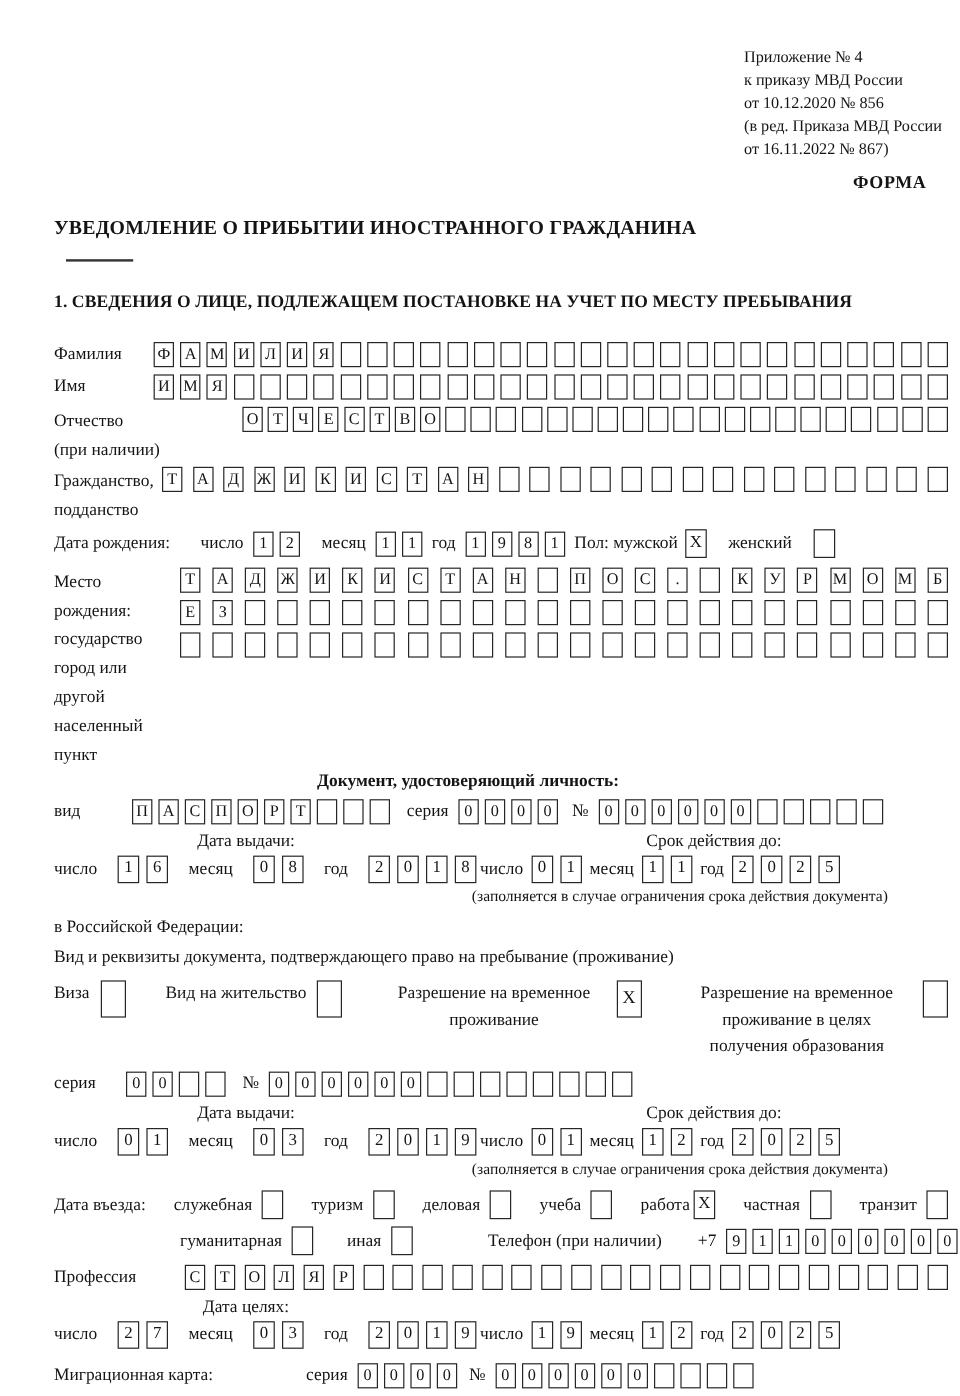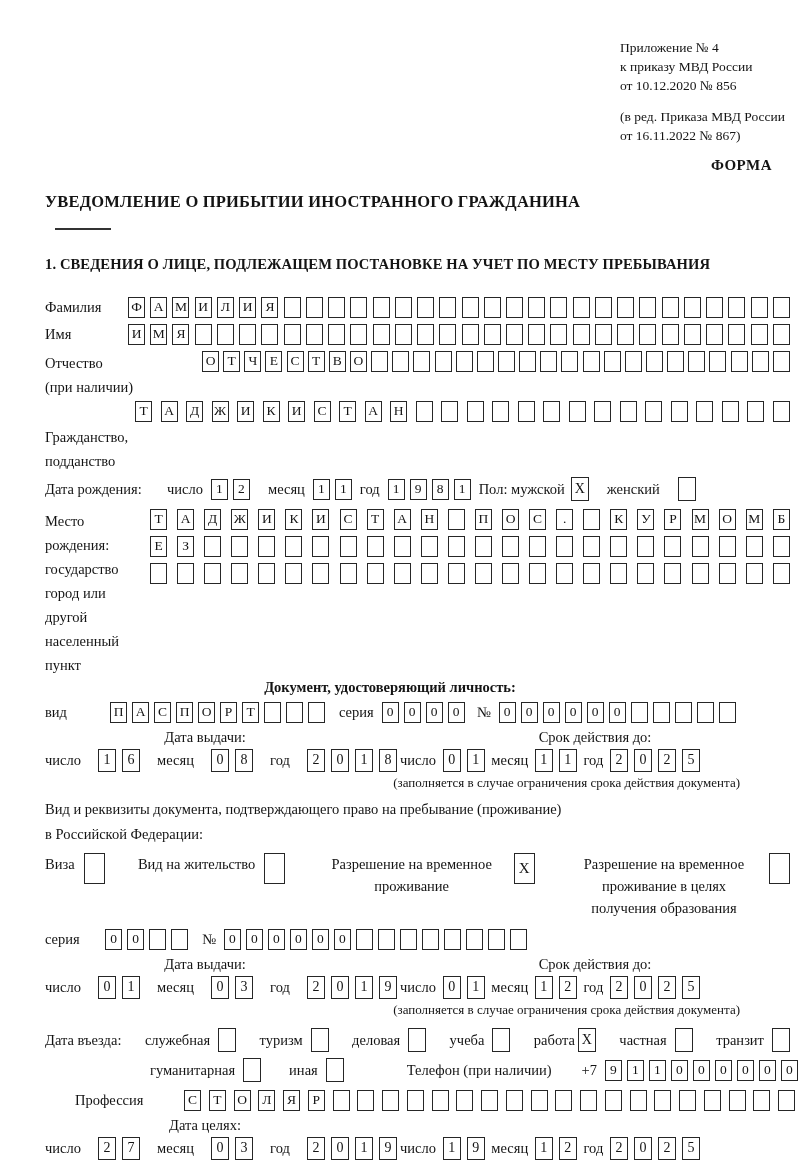--- a/index.html
+++ b/index.html
@@ -4,21 +4,21 @@
 <style>
   html,body{margin:0;padding:0;background:#ffffff;}
   .page{
     width:800px;height:1163px;box-sizing:border-box;
     padding:38px 10px 0 45px;overflow:hidden;position:relative;
     background:#ffffff;color:#141414;
     font-family:"Liberation Serif","DejaVu Serif",serif;
   }
   
   .hdr{margin-left:575px;font-size:13.5px;line-height:19px;}
-  .hdr .note{margin-top:12px;font-family:Liberation Serif, serif;}
+  .hdr .note{margin-top:0;font-family:Liberation Serif, serif;}
   .form-label{font-weight:bold;font-size:15px;text-align:right;margin:12px 18px 0 0;letter-spacing:.5px;}
   
   .title{ text-align:left;font-weight:bold;font-size:16.5px;line-height:23px;margin-top:16px;letter-spacing:.2px;}
   .blank-line{display:inline-block;width:56px;border-bottom:2px solid #333;height:13px;margin-left:10px;}
   .sec{font-weight:bold;font-size:14.6px;margin-top:20px;white-space:nowrap;letter-spacing:.1px;}
   
   .formarea{margin-top:24px;}
   .frow{display:flex;align-items:flex-start;margin-bottom:6px;}
   .lbl{font-size:14.5px;line-height:21px;flex-shrink:0;}
   .lblcol{flex-shrink:0;font-size:14.5px;line-height:24px;}
@@ -31,22 +31,22 @@
   }
   .cell.d{width:18px;height:23px;line-height:20px;font-size:14px;}
   .chk{
     box-sizing:border-box;display:inline-flex;align-items:center;justify-content:center;
     width:18px;height:24px;border:1.6px solid #262626;font-size:14px;flex-shrink:0;background:#fff;
   }
   .chk.lg{width:21px;height:31px;font-size:15px;}
   
   .w-surname{width:662px;} .w-name{width:662px;} .w-patronymic{width:588px;}
   .w-citizen{width:655px;} .w-birthplace{width:640px;} .w-prof{width:636px;}
-  .lw-80{width:83px;} .lw-157{width:157px;} .lw-90{width:90px;margin-top:24px;} .lw-105{width:105px;}
-  .lw-109{width:109px;margin-left:30px;} .lw-65{width:65px;} .lw-60{width:60px;}
+  .lw-80{width:83px;} .lw-157{width:157px;} .lw-90{width:90px;} .lw-105{width:105px;}
+  .lw-109{width:109px;} .lw-65{width:65px;} .lw-60{width:60px;}
   .stack > .cells{margin-bottom:6px;}
   .stack > .cells:last-child{margin-bottom:0;}
   
   .center-bold{text-align:center;font-weight:bold;font-size:14.5px;margin:2px 55px 6px 0;}
   
   .dates-hdr{display:flex;font-size:14.5px;margin-top:2px;}
   .dates-hdr .dh1{width:320px;text-align:center;}
   .dates-hdr .dh2{width:290px;margin-left:85px;text-align:center;}
   .dates{display:flex;align-items:center;margin-top:3px;}
   .dg{display:flex;align-items:center;justify-content:space-between;width:352px;}
@@ -429,22 +429,22 @@
         <div class="cells">
             <span class="cell d">2</span>
             <span class="cell d">0</span>
             <span class="cell d">2</span>
             <span class="cell d">5</span>
           </div>
       </div>
     </div>
     <div class="note-right">(заполняется в случае ограничения срока действия документа)</div>
 
+    <div class="plain">в Российской Федерации:</div>
     <div class="plain">Вид и реквизиты документа, подтверждающего право на пребывание (проживание)</div>
-    <div class="plain">в Российской Федерации:</div>
 
     <div class="visa-row">
       <div class="pair">
         <span class="lbl">Виза</span>
         <span class="chk lg"></span>
       </div>
       <div class="pair">
         <span class="lbl">Вид на жительство</span>
         <span class="chk lg"></span>
       </div>

